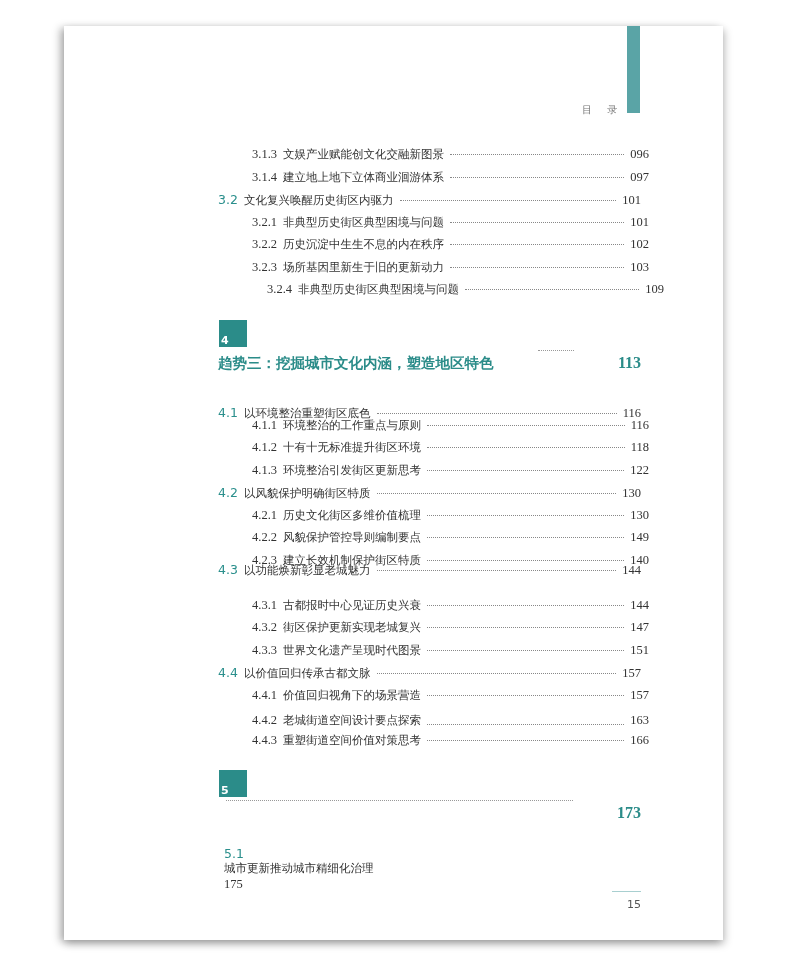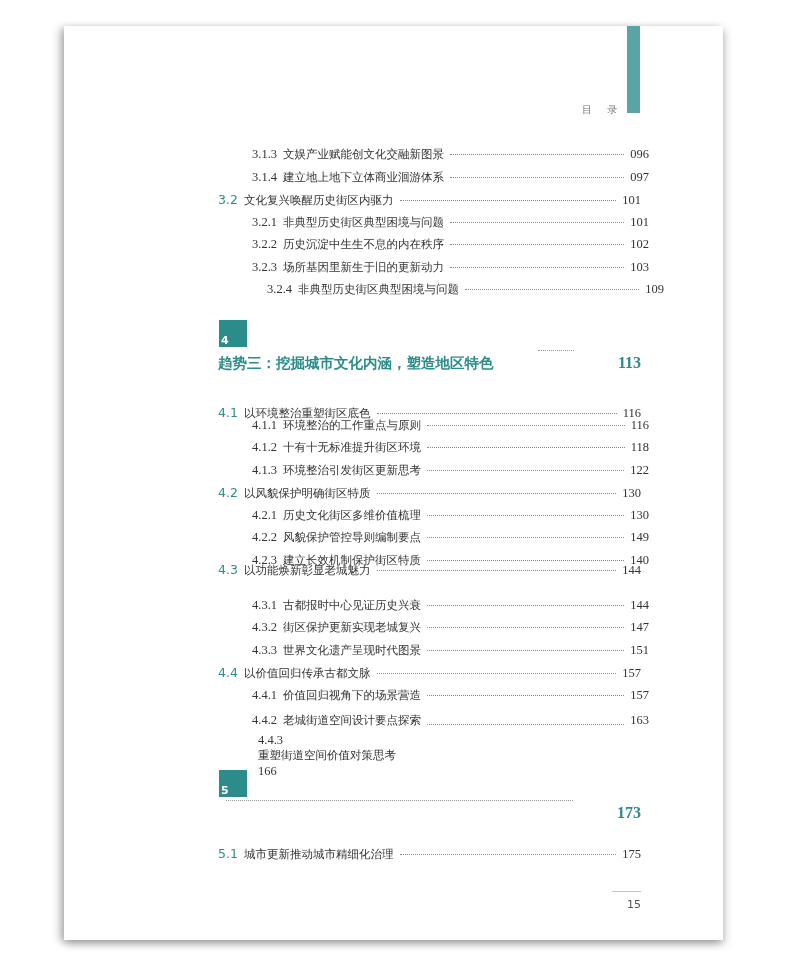--- a/index.html
+++ b/index.html
@@ -198,27 +198,27 @@
         <span class="title">价值回归视角下的场景营造</span>
         <span class="leader"></span>
         <span class="page-num">157</span>
       </div>
       <div class="row sub" style="top: 684px; color: rgb(51, 51, 51); align-items: flex-end;">
         <span class="num-sub">4.4.2</span>
         <span class="title">老城街道空间设计要点探索</span>
         <span class="leader"></span>
         <span class="page-num">163</span>
       </div>
-      <div class="row sub" style="top: 706.5px; color: rgb(51, 51, 51); flex-direction: column;">
+      <div class="row sub" style="top: 706.5px; color: rgb(51, 51, 51);">
         <span class="num-sub">4.4.3</span>
         <span class="title">重塑街道空间价值对策思考</span>
         <span class="leader"></span>
         <span class="page-num">166</span>
       </div>
-      <div class="row sec" style="top: 820px; color: rgb(51, 51, 51);">
+      <div class="row sec" style="top: 820px; color: rgb(51, 51, 51); flex-direction: column;">
         <span class="num-sec" style="color: rgb(42, 143, 140);">5.1</span>
         <span class="title">城市更新推动城市精细化治理</span>
         <span class="leader"></span>
         <span class="page-num">175</span>
       </div>
     </div>
 
   <div class="chapter-box" id="ch4box" style="top: 294px; background: rgb(43, 140, 137);">
     <span>4</span>
   </div>

